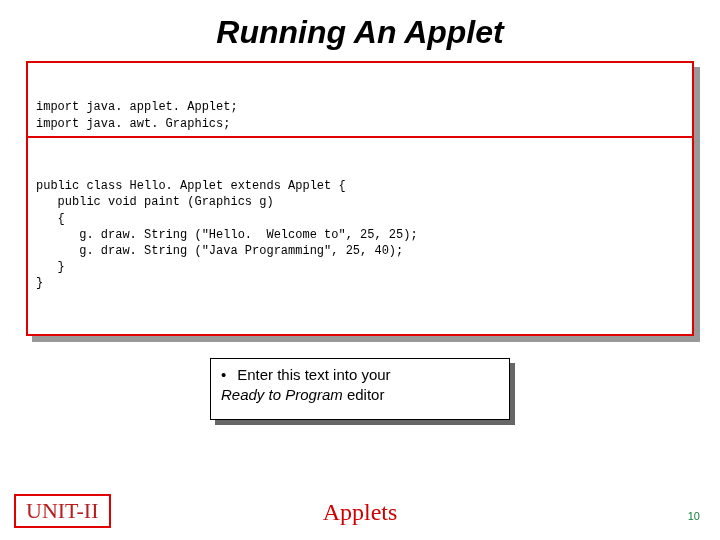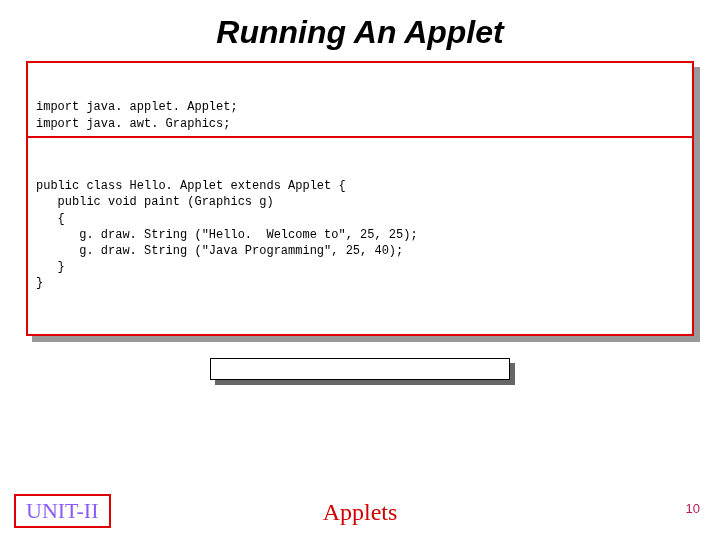--- a/index.html
+++ b/index.html
@@ -72,39 +72,39 @@
   .italic { font-style: italic; }
   .footer {
     position: absolute;
     left: 0; right: 0; bottom: 12px;
     height: 34px;
   }
   .footer-left {
     position: absolute;
     left: 14px; bottom: 0;
     border: 2px solid #e00000;
-    color: #8b5cf6;
+    color: #b91c1c;
     font-family: "Times New Roman", Times, serif;
     font-size: 22px;
     padding: 2px 10px;
     background: #fff;
   }
   .footer-center {
     position: absolute;
     left: 0; right: 0; bottom: 2px;
     text-align: center;
     color: #d00000;
     font-family: "Times New Roman", Times, serif;
     font-size: 24px;
   }
   .footer-right {
     position: absolute;
-    right: 20px; bottom: 12px;
-    color: #be185d;
-    font-size: 13px;
+    right: 20px; bottom: 6px;
+    color: #15803d;
+    font-size: 11px;
   }
 </style>
 </head>
 <body>
 
 <div class="title">Running An Applet</div>
 
 <div class="code-wrap">
   <div class="code-shadow"></div>
   <div class="code-box">
@@ -116,20 +116,25 @@
       g. draw. String ("Hello.  Welcome to", 25, 25);
       g. draw. String ("Java Programming", 25, 40);
    }
 }</div>
   </div>
 </div>
 
 <div class="note-wrap">
   <div class="note-shadow"></div>
   <div class="note-box">
+    <div>
+      <span class="bullet">•</span>
+      <span>Enter this text into your</span><br>
+      <span class="italic">Ready to Program</span><span>  editor</span>
+    </div>
     <div style="height:6px"></div>
   </div>
 </div>
 
 <div class="footer">
   <div class="footer-left">UNIT-II</div>
   <div class="footer-center">Applets</div>
   <div class="footer-right">10</div>
 </div>
 

